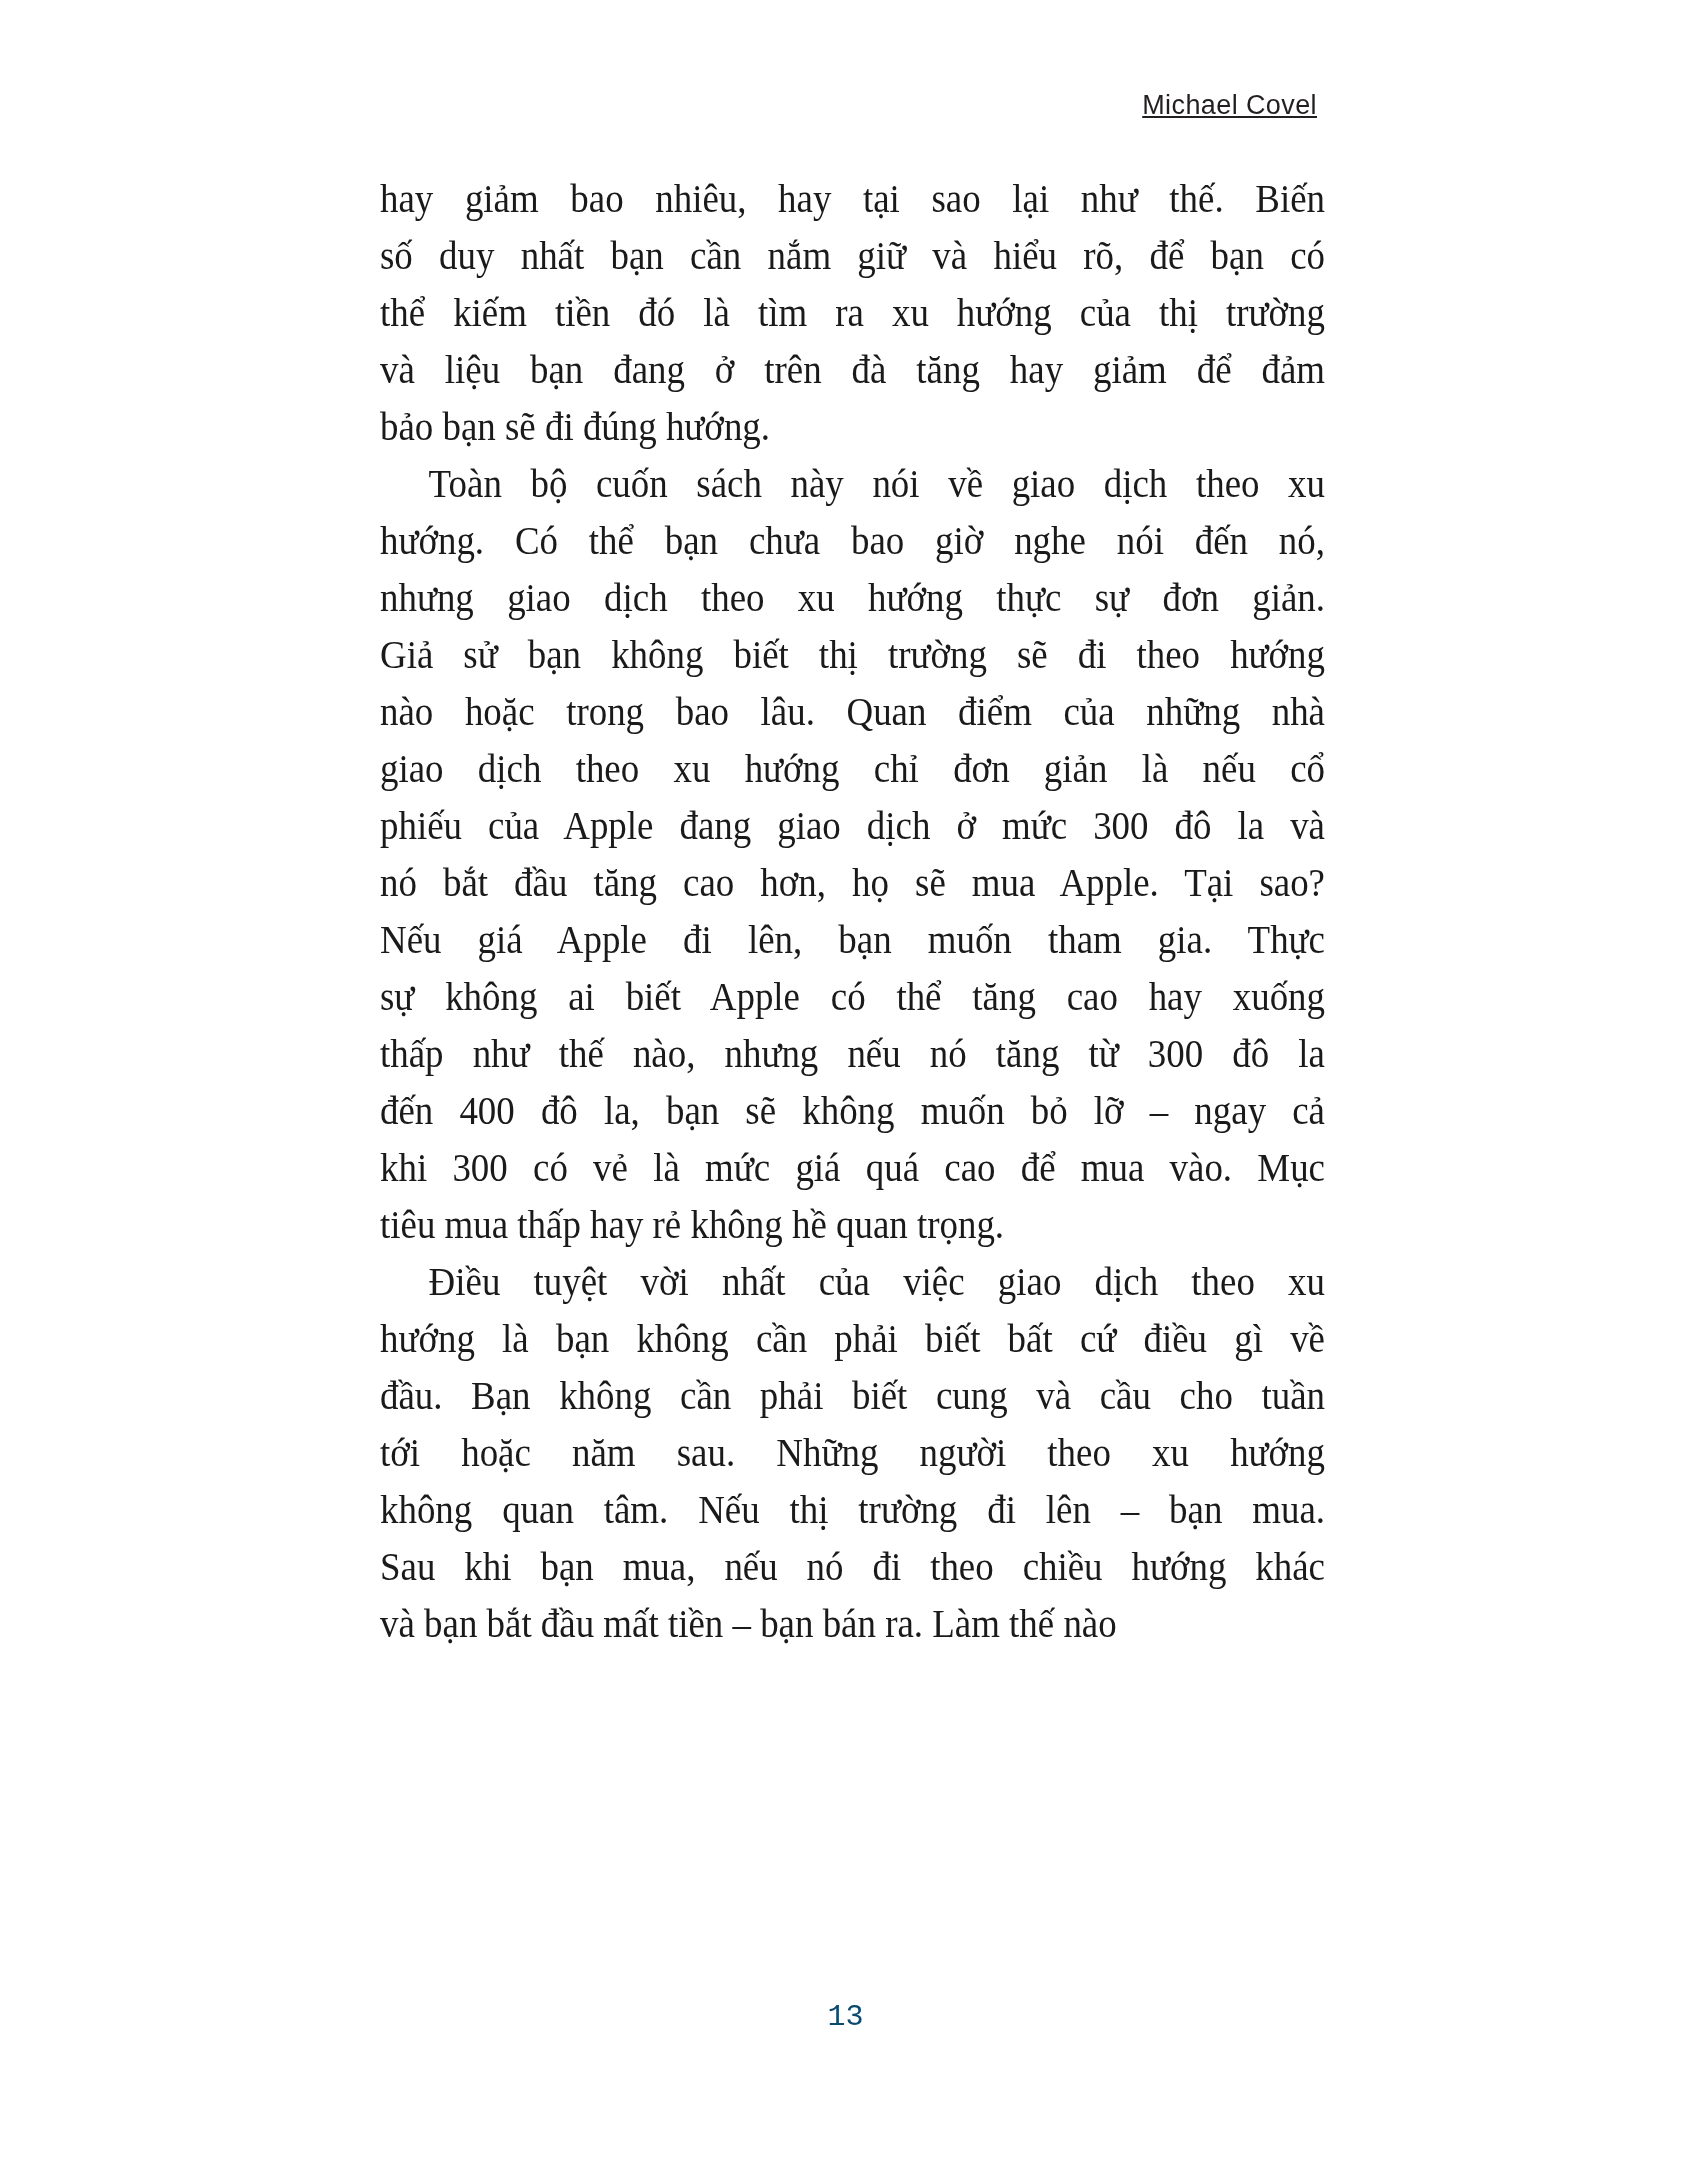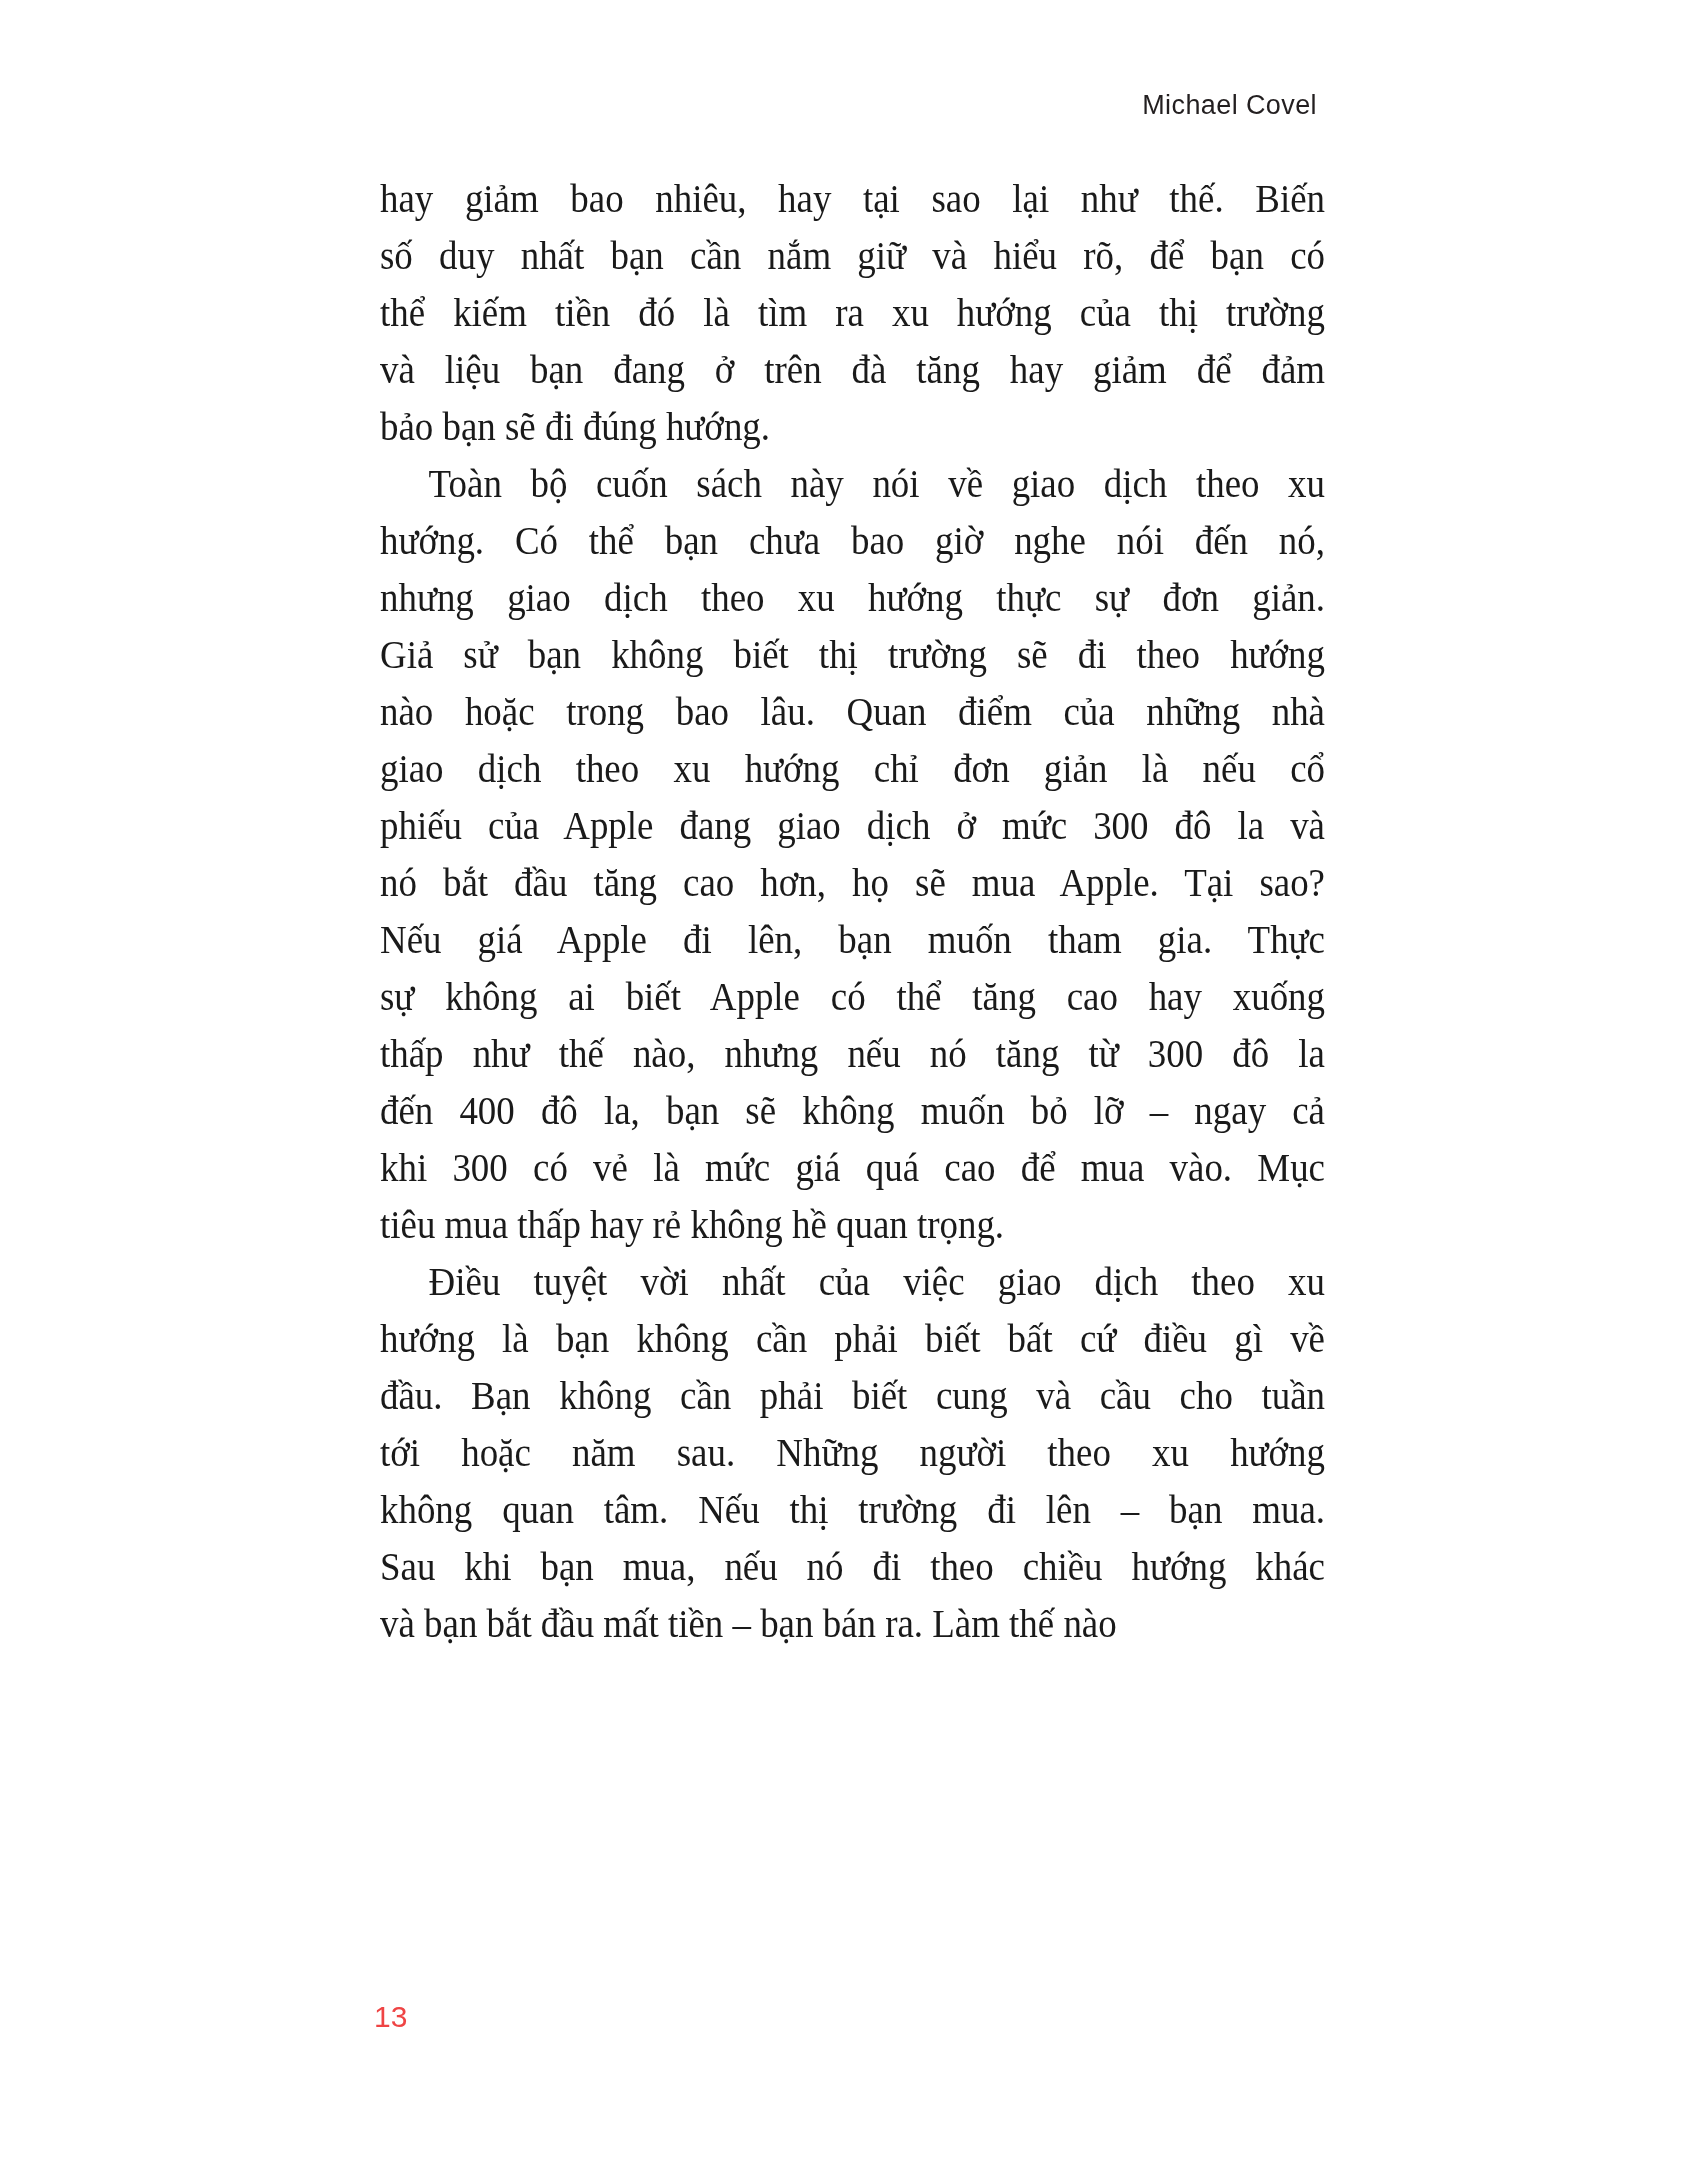--- a/index.html
+++ b/index.html
@@ -19,20 +19,21 @@
     position: absolute;
     left: 374px;
     top: 89px;
     width: 943px;
     text-align: right;
     font-family: "Liberation Sans", sans-serif;
     font-size: 27px;
     letter-spacing: 0.4px;
     color: #231f20;
     line-height: 1.2;
+    text-decoration: underline;
   }
   .body-block {
     position: absolute;
     left: 380px;
     top: 170px;
     width: 945px;
   }
   .para {
     font-family: "Liberation Serif", "DejaVu Serif", serif;
     font-size: 41px;
@@ -61,24 +62,24 @@
     white-space: pre-wrap;
   }
   .line.last {
     text-align-last: left;
   }
   .folio {
     position: absolute;
     left: 374px;
     top: 2000px;
     width: 943px;
-    text-align: left;
-    font-family: Liberation Sans, sans-serif;
+    text-align: center;
+    font-family: Liberation Mono, monospace;
     font-size: 30px;
-    color: #ef4444;
+    color: #0c4a6e;
   }
 </style>
 </head>
 <body>
 
 <div class="page">
 
   <div class="running-head">Michael Covel</div>
 
   <div class="body-block">

